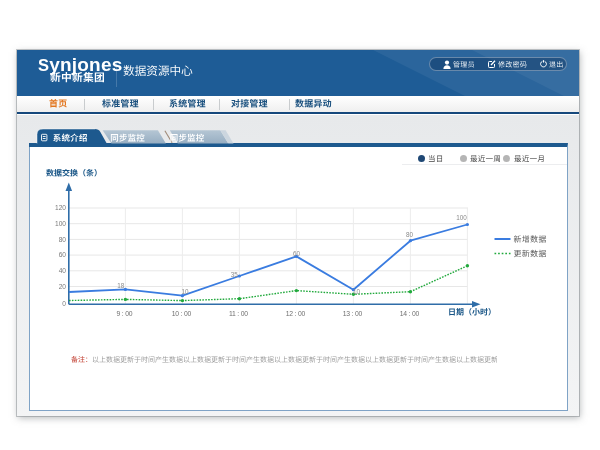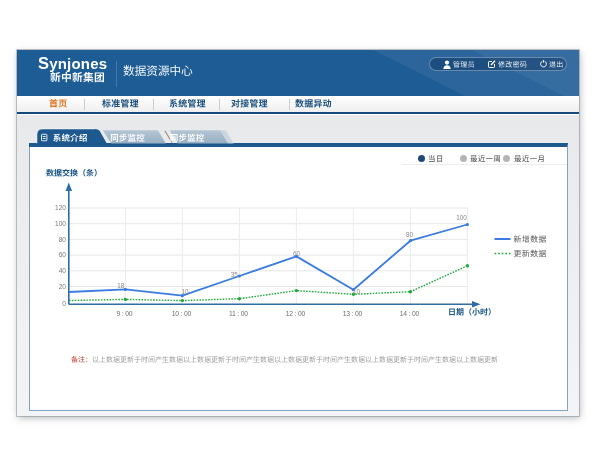--- a/index.html
+++ b/index.html
@@ -85,21 +85,21 @@
       <path id="r_8fd1" d="M81 783C136 730 201 654 231 607L292 650C260 697 193 769 138 820ZM866 840C764 809 574 789 415 780V558C415 428 406 250 318 120C335 111 368 89 381 75C459 187 483 344 489 475H693V78H767V475H952V545H491V558V720C644 730 814 749 928 784ZM262 478H52V404H189V125C144 108 92 63 39 6L89 -63C140 5 189 64 223 64C245 64 277 30 319 4C389 -39 472 -51 597 -51C693 -51 872 -45 943 -40C944 -19 956 19 965 39C868 28 718 20 599 20C486 20 401 27 336 68C302 88 281 107 262 119Z"></path>
       <path id="r_9000" d="M80 760C135 711 199 641 227 595L288 640C257 686 191 753 138 800ZM780 580V483H467V580ZM780 639H467V733H780ZM384 83C404 96 435 107 644 166C642 180 640 209 641 229L467 184V420H853V795H391V216C391 174 367 154 350 145C362 131 379 101 384 83ZM560 350C667 273 796 160 856 86L912 130C878 170 825 219 767 267C821 298 882 339 933 378L873 422C835 388 773 341 719 306C683 336 646 364 611 388ZM259 484H52V414H188V105C143 88 92 48 41 -2L87 -64C141 -3 193 50 229 50C252 50 284 21 326 -3C395 -43 482 -53 600 -53C696 -53 871 -47 943 -43C945 -22 956 13 964 32C867 21 718 14 602 14C493 14 407 21 342 56C304 78 281 97 259 107Z"></path>
       <path id="r_95f4" d="M91 615V-80H168V615ZM106 791C152 747 204 684 227 644L289 684C265 726 211 785 164 827ZM379 295H619V160H379ZM379 491H619V358H379ZM311 554V98H690V554ZM352 784V713H836V11C836 -2 832 -6 819 -7C806 -7 765 -8 723 -6C733 -25 743 -57 747 -75C808 -75 851 -75 878 -63C904 -50 913 -31 913 11V784Z"></path>
       <path id="r_ff1a" d="M250 486C290 486 326 515 326 560C326 606 290 636 250 636C210 636 174 606 174 560C174 515 210 486 250 486ZM250 -4C290 -4 326 26 326 71C326 117 290 146 250 146C210 146 174 117 174 71C174 26 210 -4 250 -4Z"></path>
     </defs>
   </svg>
 <div id="win">
     <div id="hdr">
       <div class="st1"></div>
       <div class="st2"></div>
-      <div id="logo">S<span style="font-size:15px">ynjones</span></div>
+      <div id="logo">S<span style="font-size:19px">ynjones</span></div>
       <svg class="t" style="left:33px;top:21.5px;" width="56" height="12">
         <g transform="translate(0,9.18) scale(0.0108,-0.0108)" fill="#ffffff">
           <use href="#b_65b0" x="0.0"></use>
           <use href="#b_4e2d" x="1018.5"></use>
           <use href="#b_65b0" x="2037.0"></use>
           <use href="#b_96c6" x="3055.6"></use>
           <use href="#b_56e2" x="4074.1"></use>
         </g>
       </svg>
       <svg class="t" style="left:105.5px;top:14.5px;" width="71" height="13">

